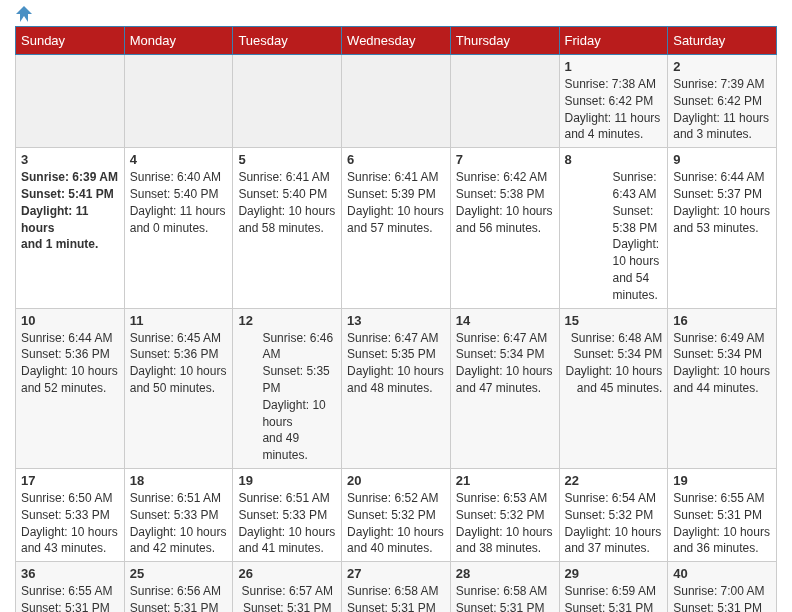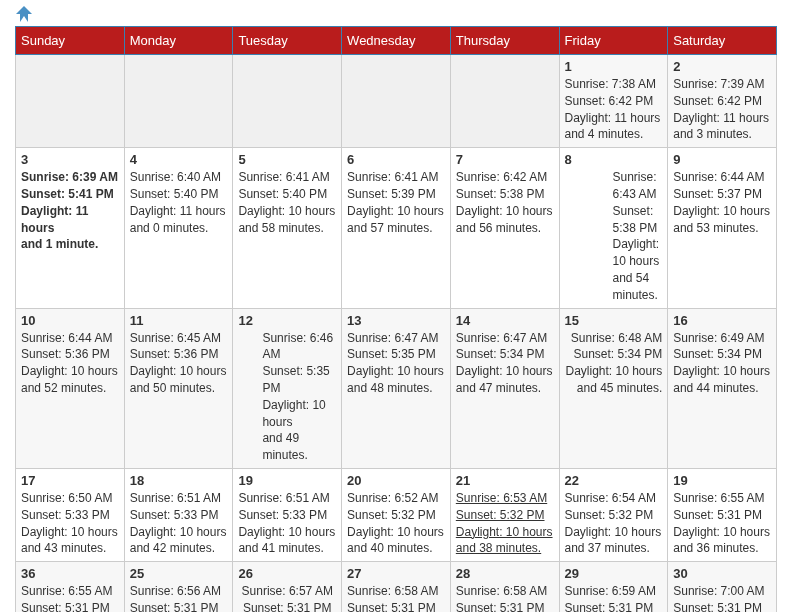--- a/index.html
+++ b/index.html
@@ -260,21 +260,21 @@
         </td>
         <td>
           <span class="day-number">20</span>
           <div class="day-info" style="white-space: pre-line;">Sunrise: 6:52 AM
 Sunset: 5:32 PM
 Daylight: 10 hours
 and 40 minutes.</div>
         </td>
         <td>
           <span class="day-number">21</span>
-          <div class="day-info" style="white-space: pre-line; text-decoration: underline;">Sunrise: 6:53 AM
+          <div class="day-info" style="white-space: pre-line;">Sunrise: 6:53 AM
 Sunset: 5:32 PM
 Daylight: 10 hours
 and 38 minutes.</div>
         </td>
         <td>
           <span class="day-number">22</span>
           <div class="day-info" style="white-space: pre-line;">Sunrise: 6:54 AM
 Sunset: 5:32 PM
 Daylight: 10 hours
 and 37 minutes.</div>
@@ -324,21 +324,21 @@
 and 32 minutes.</div>
         </td>
         <td>
           <span class="day-number">29</span>
           <div class="day-info" style="white-space: pre-line;">Sunrise: 6:59 AM
 Sunset: 5:31 PM
 Daylight: 10 hours
 and 31 minutes.</div>
         </td>
         <td>
-          <span class="day-number">30</span>
+          <span class="day-number">40</span>
           <div class="day-info" style="white-space: pre-line;">Sunrise: 7:00 AM
 Sunset: 5:31 PM
 Daylight: 10 hours
 and 30 minutes.</div>
         </td>
       </tr>
     </tbody>
 </table>
 
 </body></html>

